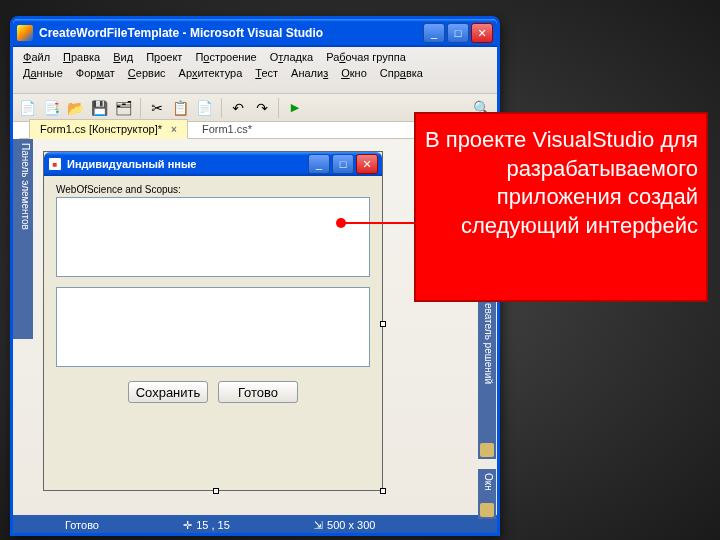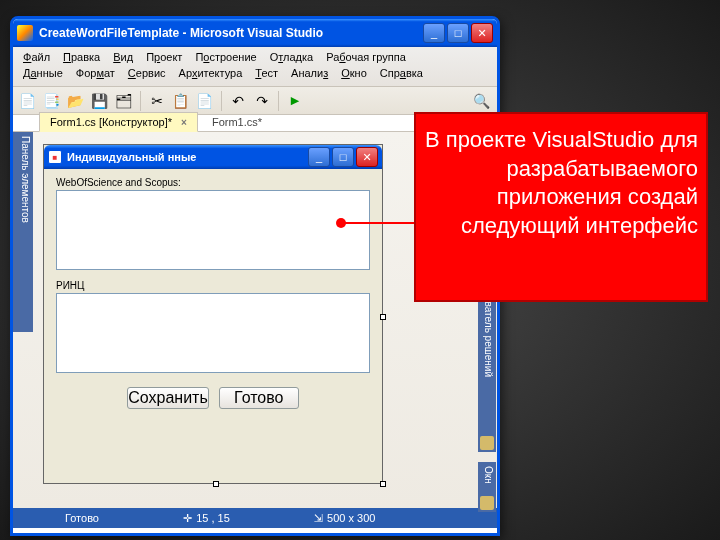--- a/index.html
+++ b/index.html
@@ -50,21 +50,21 @@
     font-size: 11px;
     color:#fff;
     background: linear-gradient(to bottom,#6aa0ff,#2d6ed3);
     border:1px solid #1a4aa0;
   }
   .win-btn.close { background: linear-gradient(to bottom,#f08080,#d22); border-color:#900;}
   .menubar {
     background: linear-gradient(to bottom,#efeeec,#e7e3de);
     display:flex;
     flex-wrap: wrap;
-    padding: 2px 4px 5px 4px;
+    padding: 2px 4px 12px 4px;
     font-size: 11px;
     color:#000;
     border-bottom:1px solid #c9c3b9;
     text-align:center;
   }
   .menubar .menu-item {
     padding: 2px 6px;
     margin-right: 1px;
   }
   .menubar .menu-item u { text-decoration: underline; }
@@ -83,23 +83,24 @@
     border-radius:2px;
     font-size:14px;
   }
   .tsep { width:1px; height:20px; background:#c9c3b9; margin:0 3px;}
   .play-btn { color:#090; font-size:11px; }
   .tabstrip {
     background:#fff;
     height:17px;
     display:flex;
     align-items:flex-end;
-    padding-left:26px;
+    padding-left:10px;
     border-bottom:1px solid #c9c3b9;
     font-size:11px;
+    margin-left:6px;
   }
   .doctab {
     padding:3px 10px 3px 10px;
     margin-right:4px;
     position:relative;
     color:#444;
   }
   .doctab.active {
     background: linear-gradient(to bottom, #fff9c0, #fff9c0);
     border:1px solid #c9c3b9;
@@ -168,21 +169,21 @@
     margin-bottom:10px;
   }
   .form-buttons {
     display:flex; gap:10px; justify-content:center; margin-top:14px;
   }
   .form-btn {
     min-width:80px; height:22px;
     background:linear-gradient(to bottom,#fff,#e7e3de);
     border:1px solid #919b9c;
     border-radius:3px;
-    font-size:16px;
+    font-size:13px;
     display:flex;align-items:center;justify-content:center;
   }
   .selection-handle {
     width:6px;height:6px;background:#fff;border:1px solid #000;position:absolute;
   }
   .statusbar {
     height:20px;
     background:#2a5db0;
     color:#fff;
     display:flex;
@@ -301,21 +302,20 @@
         <div class="form-title">Индивидуальный нные</div>
         <div class="win-btns">
           <div class="win-btn">_</div>
           <div class="win-btn">□</div>
           <div class="win-btn close">✕</div>
         </div>
       </div>
       <div class="form-body">
         <div class="form-label">WebOfScience and Scopus:</div>
         <div class="form-textbox"></div>
-        <div class="form-label">РИНЦ</div>
         <div class="form-textbox"></div>
         <div class="form-buttons">
           <div class="form-btn">Сохранить</div>
           <div class="form-btn">Готово</div>
         </div>
       </div>
       <div class="selection-handle" style="right:-4px;top:50%"></div>
       <div class="selection-handle" style="left:50%;bottom:-4px"></div>
       <div class="selection-handle" style="right:-4px;bottom:-4px"></div>
     </div>

